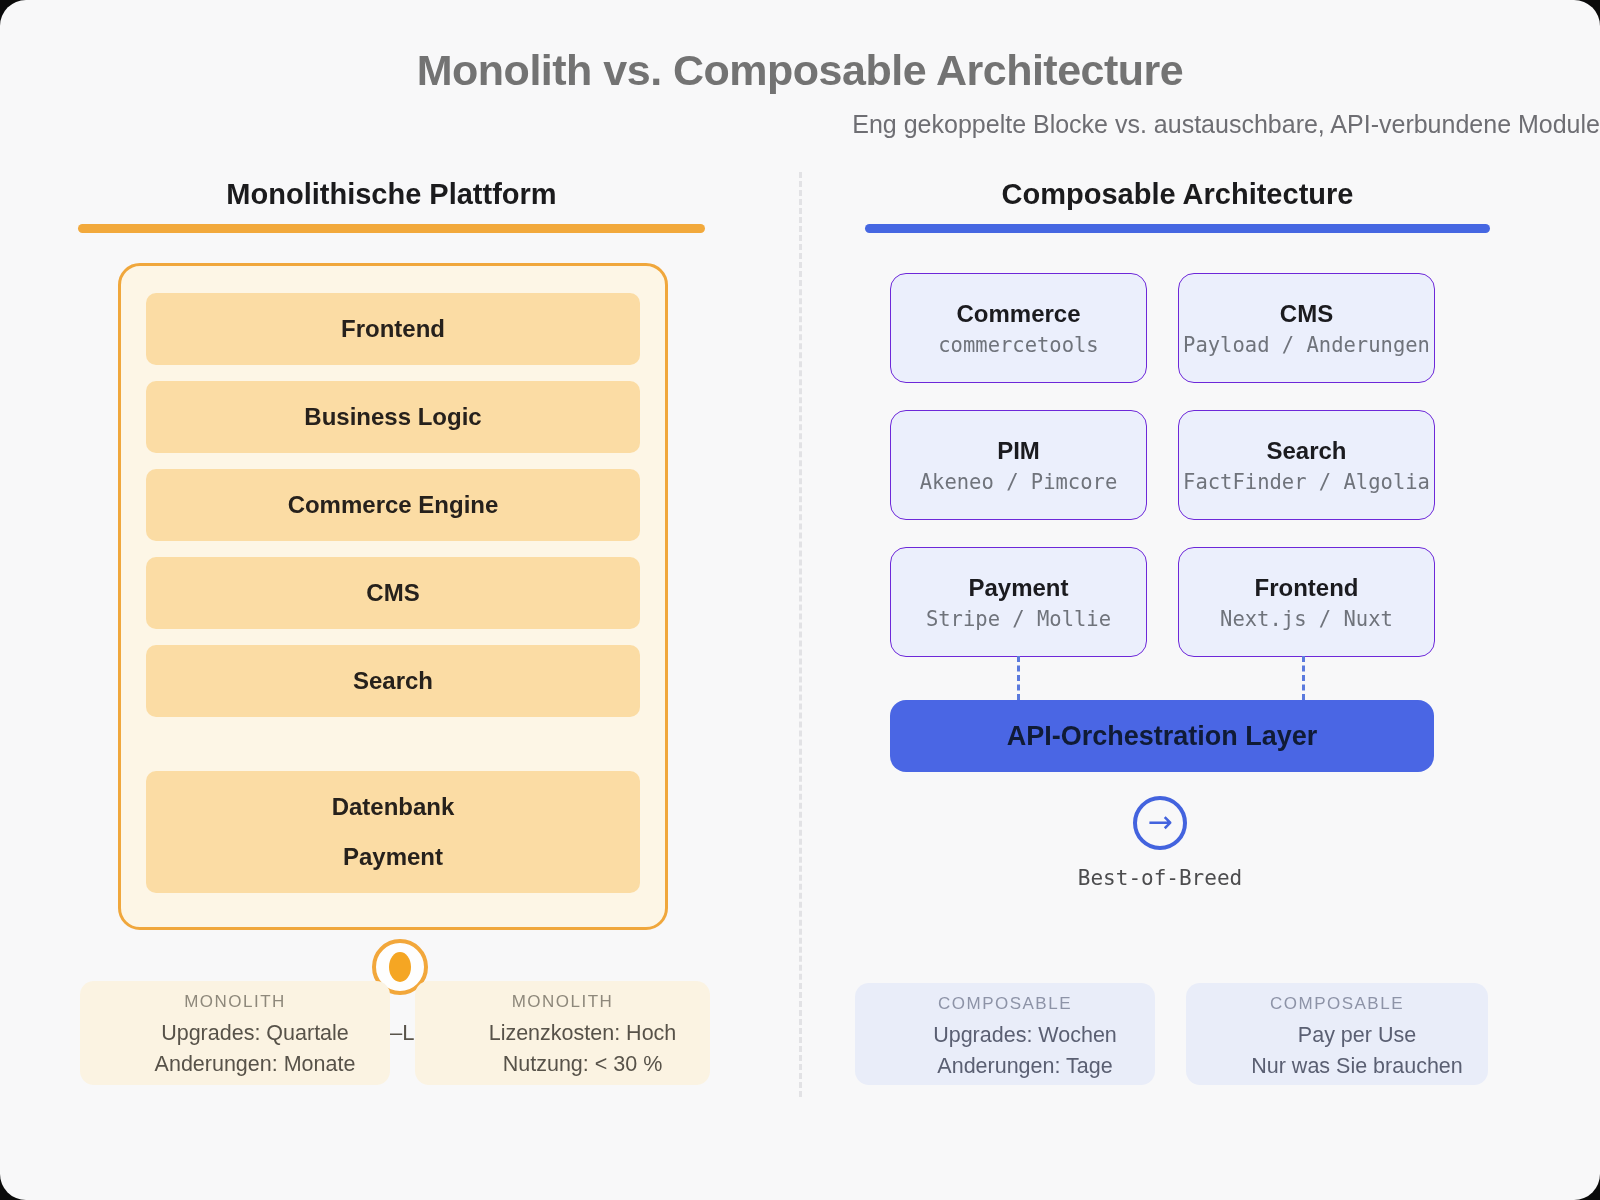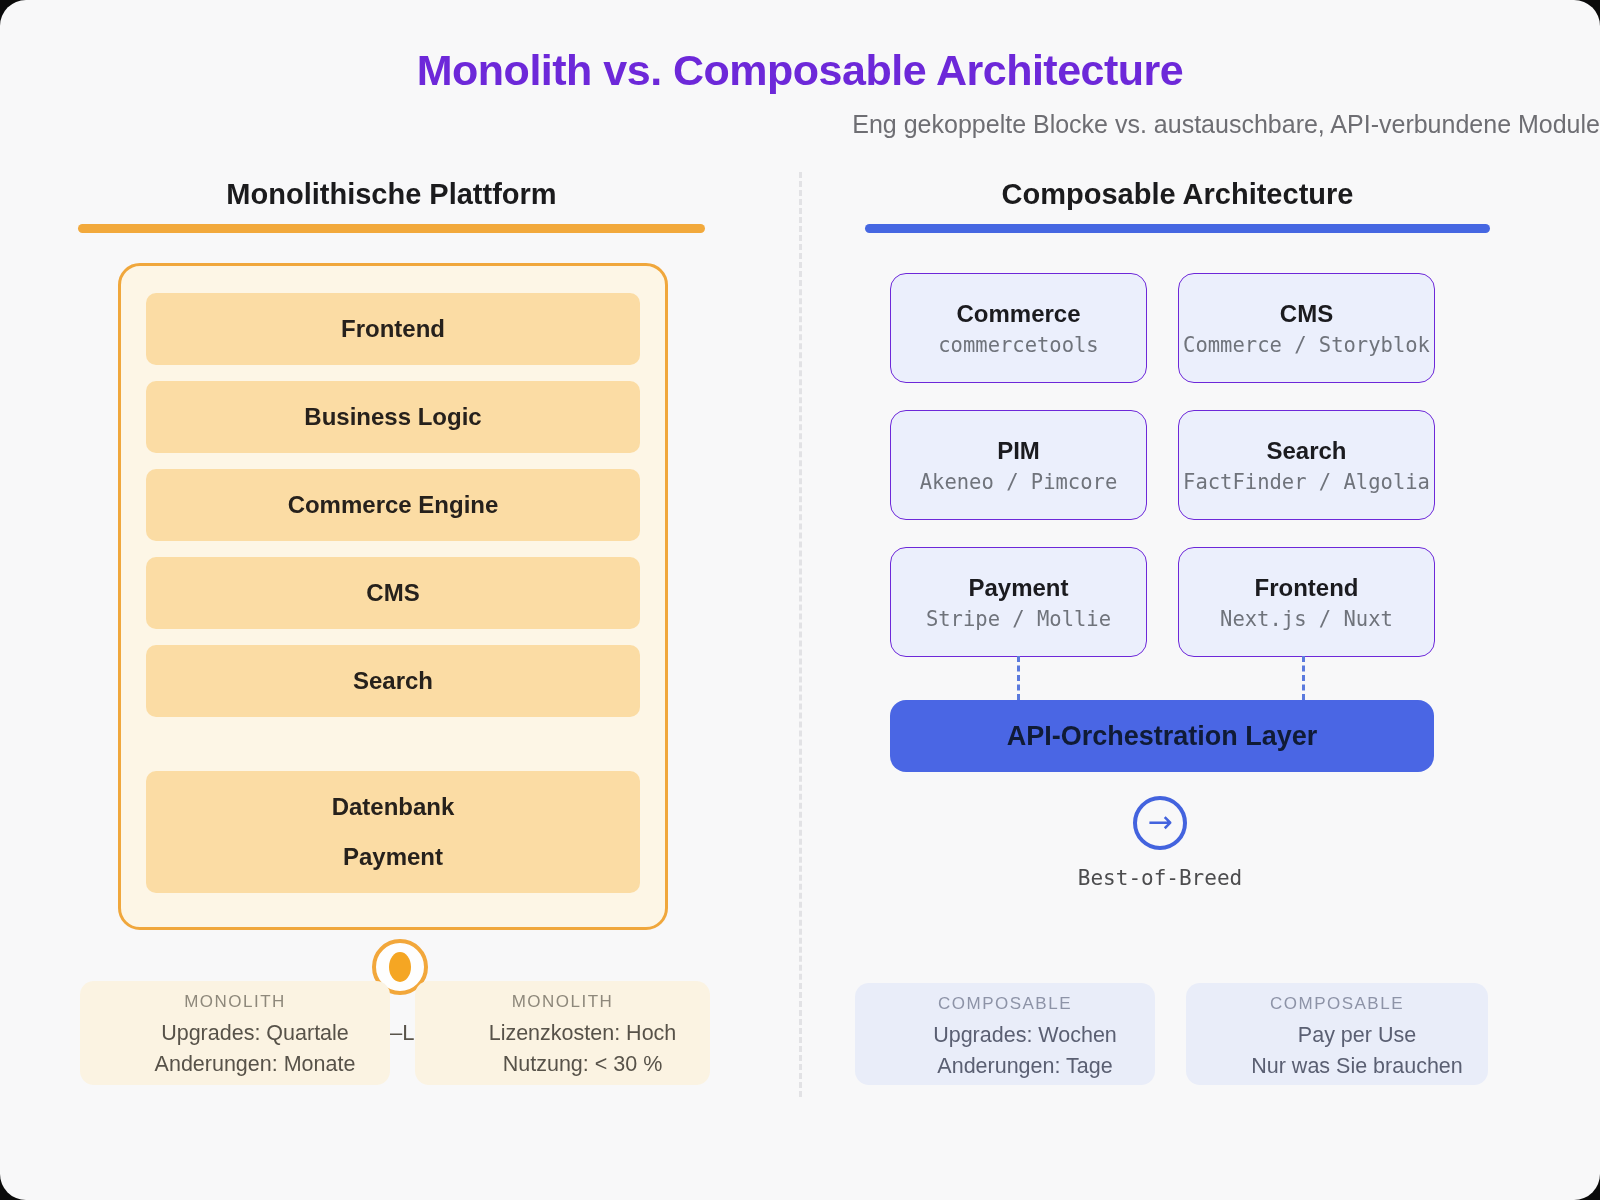--- a/index.html
+++ b/index.html
@@ -3,21 +3,21 @@
 <meta charset="utf-8">
 <style>
   html,body{margin:0;padding:0;background:#0a0a0a;}
   .page{
     position:relative;width:1600px;height:1200px;margin:0 auto;
     background:#F8F8F9;border-radius:26px;overflow:hidden;
     font-family:"Liberation Sans",sans-serif;color:#1d1d1f;
   }
   .abs{position:absolute;}
   
-  .main-title{left:0;top:46px;width:100%;text-align:center;font-size:43px;font-weight:bold;color:#6d28d9;letter-spacing:-0.5px;}
+  .main-title{left:0;top:46px;width:100%;text-align:center;font-size:43px;font-weight:bold;color:#737373;letter-spacing:-0.5px;}
   .main-subtitle{left:0;top:110px;width:100%;text-align:right;font-size:25px;color:#6e6e73;}
   
   .col-heading{font-size:29px;font-weight:bold;text-align:center;color:#1b1b1d;}
   .heading-left{left:78px;top:178px;width:627px;}
   .heading-right{left:865px;top:178px;width:625px;}
   .accent-bar{height:9px;border-radius:5px;}
   .bar-left{left:78px;top:224px;width:627px;background:#F2A93C;}
   .bar-right{left:865px;top:224px;width:625px;background:#4667E2;}
   
   .divider{left:799px;top:172px;height:925px;width:0;border-left:3px dashed #E2E2E5;}
@@ -110,21 +110,21 @@
 
   <div class="abs col-heading heading-right">Composable Architecture</div>
   <div class="abs accent-bar bar-right"></div>
 
   <div class="abs module-card mc0">
     <div class="module-title">Commerce</div>
     <div class="module-vendors">commercetools</div>
   </div>
   <div class="abs module-card mc1">
     <div class="module-title">CMS</div>
-    <div class="module-vendors">Commerce / Storyblok</div>
+    <div class="module-vendors">Payload / Anderungen</div>
   </div>
   <div class="abs module-card mc2">
     <div class="module-title">PIM</div>
     <div class="module-vendors">Akeneo / Pimcore</div>
   </div>
   <div class="abs module-card mc3">
     <div class="module-title">Search</div>
     <div class="module-vendors">FactFinder / Algolia</div>
   </div>
   <div class="abs module-card mc4">

